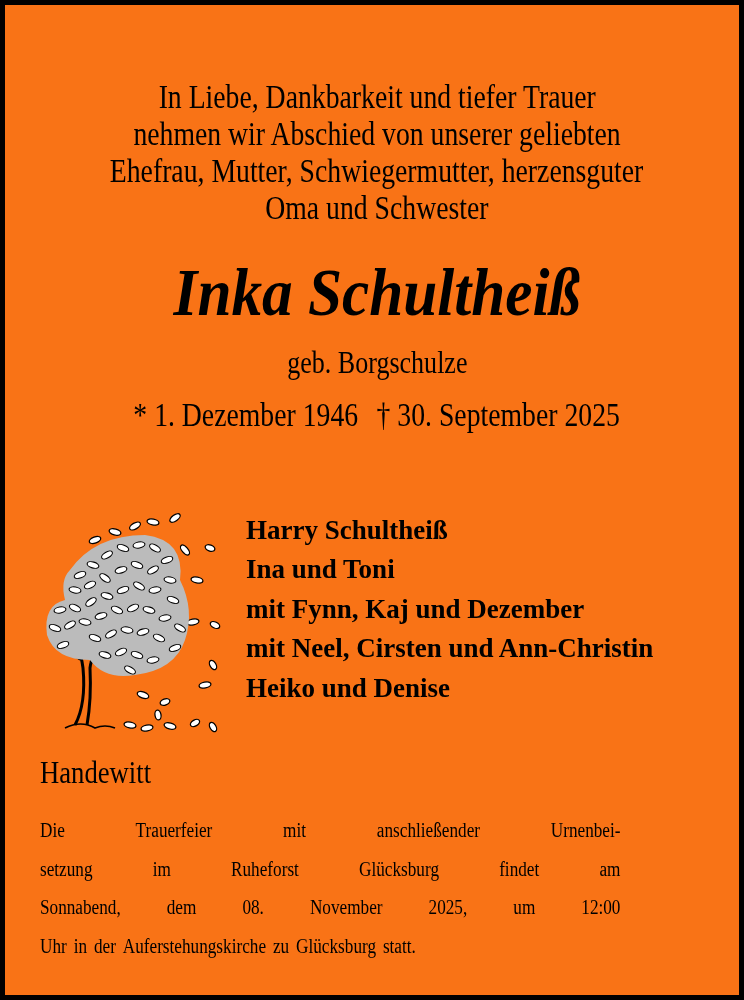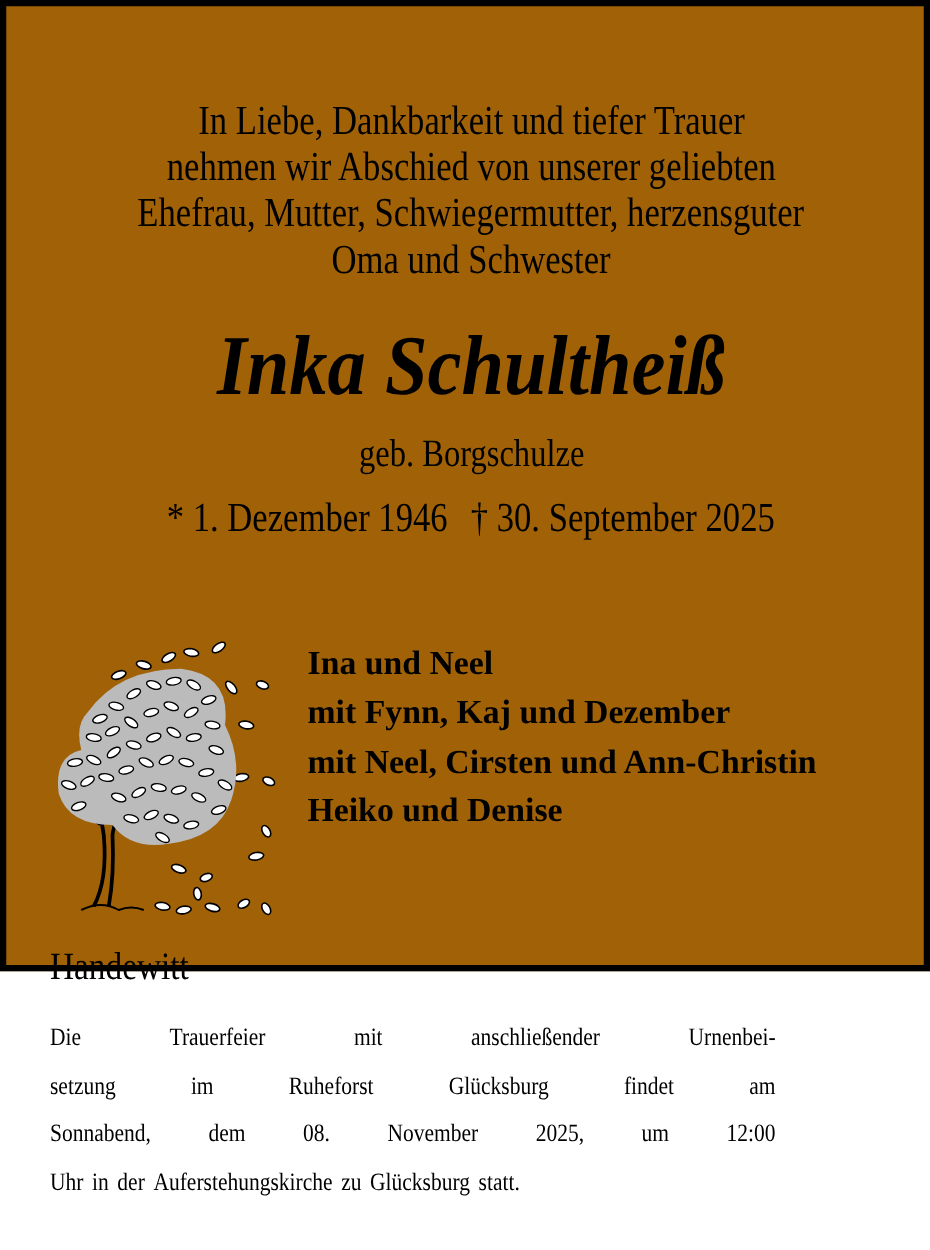--- a/index.html
+++ b/index.html
@@ -1,19 +1,19 @@
 <!DOCTYPE html>
 <html><head>
 <meta charset="utf-8">
 <style>
   html, body { margin: 0; padding: 0; background: #ffffff; }
   body { width: 744px; height: 1000px; position: relative; overflow: hidden; }
   .frame {
-    position: absolute; left: 0; top: 0; width: 744px; height: 777px;
-    box-sizing: border-box; border: 5px solid #000; background: #a16207;
+    position: absolute; left: 0; top: 0; width: 744px; height: 1000px;
+    box-sizing: border-box; border: 5px solid #000; background: #f97316;
   }
   .serif { font-family: "Liberation Serif", "DejaVu Serif", serif; color: #000; }
   .cline {
     position: absolute; left: 0; width: 744px; text-align: center;
     white-space: nowrap;
   }
   .cline > span { display: inline-block; transform-origin: center center; }
   .intro { font-size: 33px; line-height: 36px; }
   .intro > span { transform: scaleX(0.84); }
   .name {
@@ -139,21 +139,22 @@
       <ellipse cx="140" cy="138" rx="6" ry="3" transform="rotate(-20 140 138)"></ellipse>
       <ellipse cx="70" cy="145" rx="6" ry="3" transform="rotate(15 70 145)"></ellipse>
       <ellipse cx="86" cy="142" rx="6" ry="3" transform="rotate(-25 86 142)"></ellipse>
       <ellipse cx="102" cy="145" rx="6" ry="3" transform="rotate(20 102 145)"></ellipse>
       <ellipse cx="118" cy="150" rx="6" ry="3" transform="rotate(-10 118 150)"></ellipse>
       <ellipse cx="95" cy="160" rx="6" ry="3" transform="rotate(30 95 160)"></ellipse>
     </g>
   </svg>
 
   <div class="family">
-    <div class="fline">Ina und Neel</div>
+    <div class="fline">Harry Schultheiß</div>
+    <div class="fline">Ina und Toni</div>
     <div class="fline">mit Fynn, Kaj und Dezember</div>
     <div class="fline">mit Neel, Cirsten und Ann-Christin</div>
     <div class="fline">Heiko und Denise</div>
   </div>
 
   <div class="place">Handewitt</div>
 
   <div class="para">
     <div class="pline">
       <div class="pline-inner">

